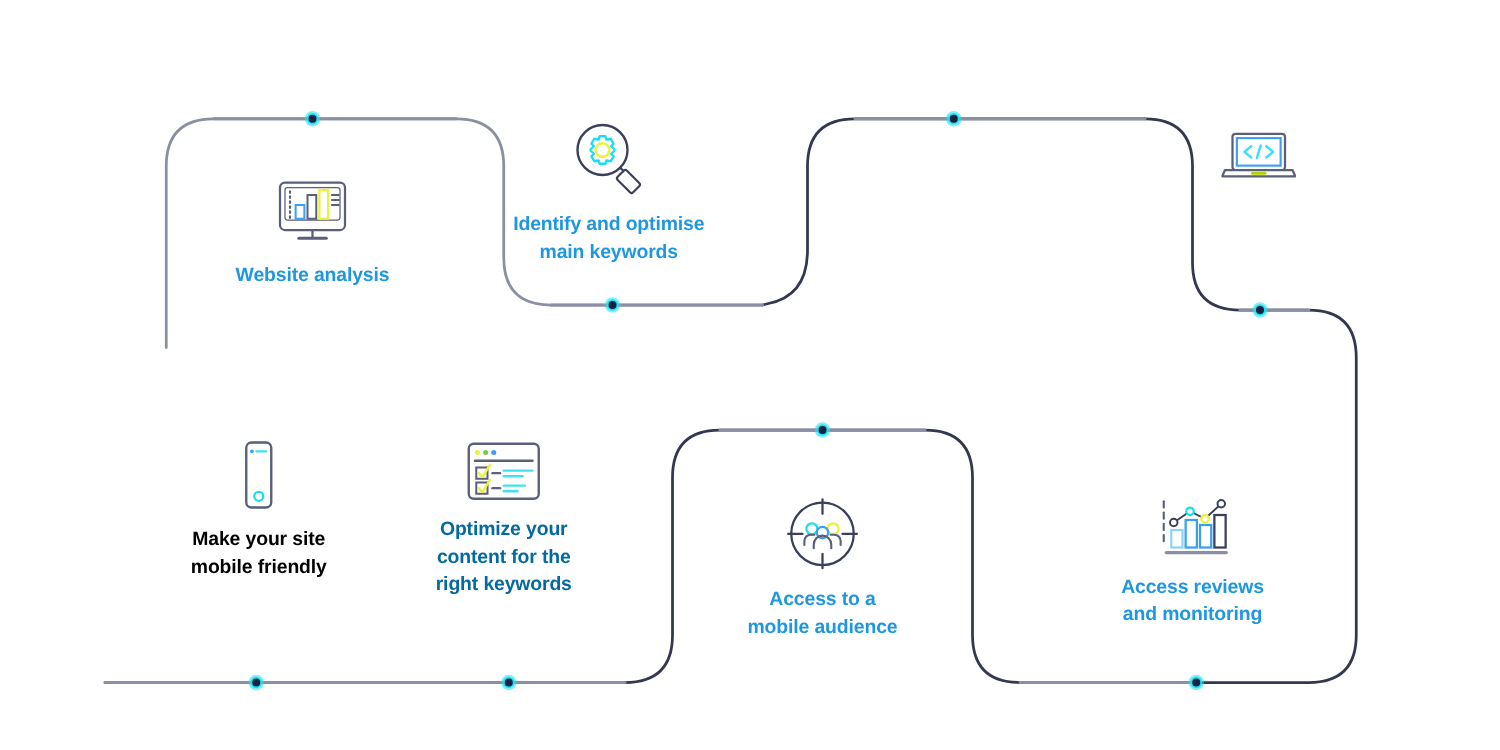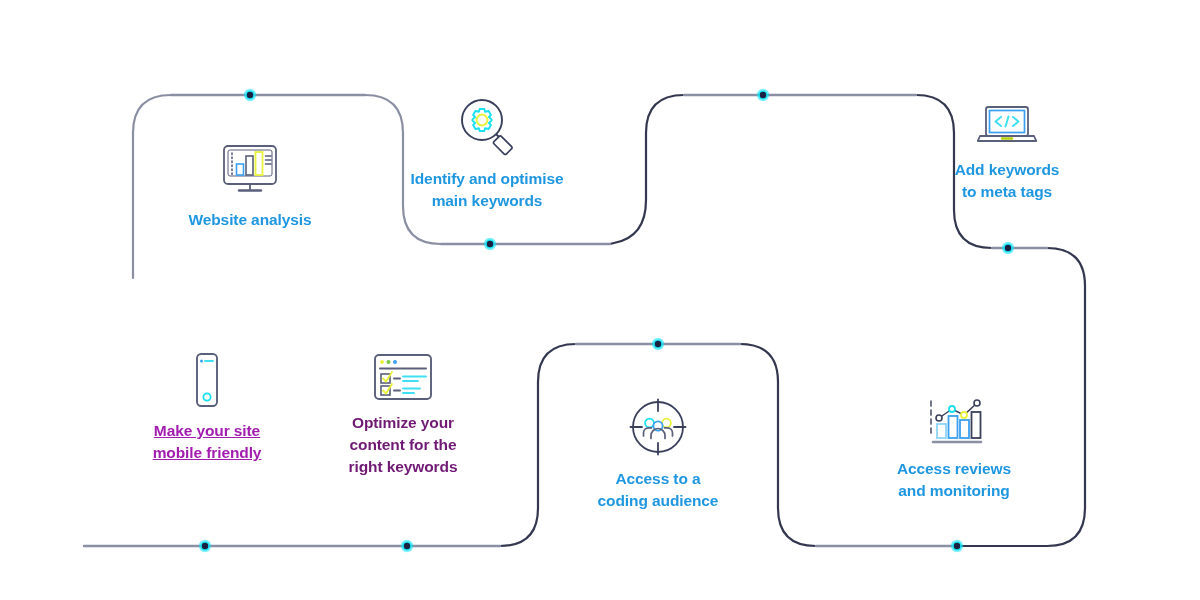--- a/index.html
+++ b/index.html
@@ -135,34 +135,32 @@
         <rect x="12.5" y="7.5" width="35" height="22" fill="#fff" stroke="#3aa0ef" stroke-width="1.7"></rect>
         <g fill="none" stroke="#40dff3" stroke-width="2" stroke-linecap="round" stroke-linejoin="round">
           <polyline points="24,14 18.5,18.5 24,23"></polyline>
           <polyline points="36,14 41.5,18.5 36,23"></polyline>
           <line x1="31.5" y1="13.5" x2="28.5" y2="23.5"></line>
         </g>
         <path d="M3 33 h54 l2.2 5 h-58.4 z" fill="#fff" stroke="#5a5f7a" stroke-width="1.8" stroke-linejoin="round"></path>
         <line x1="25" y1="35.5" x2="35" y2="35.5" stroke="#b6d000" stroke-width="2.4" stroke-linecap="round"></line>
       </svg>
     </span>
-    <div class="label" style="color: rgb(31, 151, 224);">Add keywords
-to meta tags</div>
   </div>
 
   <div class="step" style="left:107px;top:352px;width:200px;">
     <span class="icon">
       <svg width="34" height="58" viewBox="0 0 34 58">
         <rect x="7" y="2" width="20" height="52" rx="4.2" fill="#fff" stroke="#5a5f7a" stroke-width="1.9"></rect>
         <circle cx="11.5" cy="9" r="1.5" fill="#3aa0ef"></circle>
         <line x1="15" y1="9" x2="23" y2="9" stroke="#40dff3" stroke-width="1.8" stroke-linecap="round"></line>
         <circle cx="17" cy="45" r="3.6" fill="none" stroke="#18e0f0" stroke-width="1.8"></circle>
       </svg>
     </span>
-    <div class="label" style="color: #a21caf; text-decoration: underline;">Make your site
+    <div class="label" style="color: #000000;">Make your site
 mobile friendly</div>
   </div>
 
   <div class="step" style="left:308px;top:352px;width:190px;">
     <span class="icon">
       <svg width="62" height="50" viewBox="0 0 62 50">
         <rect x="3" y="3" width="56" height="44" rx="4" fill="#fff" stroke="#5a5f7a" stroke-width="1.9"></rect>
         <circle cx="10" cy="10" r="2" fill="#e9f23c"></circle>
         <circle cx="16.5" cy="10" r="2" fill="#7ac943"></circle>
         <circle cx="23" cy="10" r="2" fill="#3aa0ef"></circle>
@@ -176,21 +174,21 @@
         </g>
         <g>
           <rect x="9" y="34" width="9" height="9" fill="#fff" stroke="#5a5f7a" stroke-width="1.6"></rect>
           <polyline points="11,38.5 14,41.5 20,32" fill="none" stroke="#e9f23c" stroke-width="1.9" stroke-linecap="round" stroke-linejoin="round"></polyline>
           <line x1="22" y1="38.5" x2="28" y2="38.5" stroke="#5a5f7a" stroke-width="1.9" stroke-linecap="round"></line>
           <line x1="31" y1="36.5" x2="48" y2="36.5" stroke="#40dff3" stroke-width="1.9" stroke-linecap="round"></line>
           <line x1="31" y1="41" x2="42" y2="41" stroke="#40dff3" stroke-width="1.9" stroke-linecap="round"></line>
         </g>
       </svg>
     </span>
-    <div class="label" style="color: #701a75;">Optimize your
+    <div class="label" style="color: #0369a1;">Optimize your
 content for the
 right keywords</div>
   </div>
 
   <div class="step" style="left:558px;top:396px;width:200px;">
     <span class="icon">
       <svg width="62" height="62" viewBox="0 0 62 62">
         <circle cx="31" cy="31" r="25" fill="#fff" stroke="#3a3f5c" stroke-width="1.8"></circle>
         <g stroke="#3a3f5c" stroke-width="1.8" stroke-linecap="round">
           <line x1="31" y1="3.5" x2="31" y2="15"></line>
@@ -200,21 +198,21 @@
         </g>
         <circle cx="22.5" cy="27" r="4.4" fill="#fff" stroke="#18e0f0" stroke-width="1.8"></circle>
         <circle cx="39.5" cy="27" r="4.4" fill="#fff" stroke="#e9f23c" stroke-width="1.8"></circle>
         <circle cx="31" cy="30" r="4.6" fill="#fff" stroke="#3aa0ef" stroke-width="1.8"></circle>
         <path d="M16.5 40 v-3.2 a5 5 0 0 1 5 -5 h3" fill="none" stroke="#5a5f7a" stroke-width="1.7" stroke-linecap="round"></path>
         <path d="M45.5 40 v-3.2 a5 5 0 0 0 -5 -5 h-3" fill="none" stroke="#5a5f7a" stroke-width="1.7" stroke-linecap="round"></path>
         <path d="M24 42.5 v-3 a7 7 0 0 1 14 0 v3" fill="none" stroke="#5a5f7a" stroke-width="1.7" stroke-linecap="round"></path>
       </svg>
     </span>
     <div class="label" style="color: rgb(31, 151, 224);">Access to a
-coding audience</div>
+mobile audience</div>
   </div>
 
   <div class="step" style="left:849px;top:396px;width:210px;">
     <span class="icon">
       <svg width="62" height="52" viewBox="0 0 62 52">
         <g stroke="#5a5f7a" stroke-width="1.7" stroke-linecap="round">
           <line x1="8" y1="5" x2="8" y2="10"></line>
             <line x1="8" y1="14" x2="8" y2="19"></line>
           <line x1="8" y1="23" x2="8" y2="28"></line>
             <line x1="8" y1="32" x2="8" y2="37"></line>

